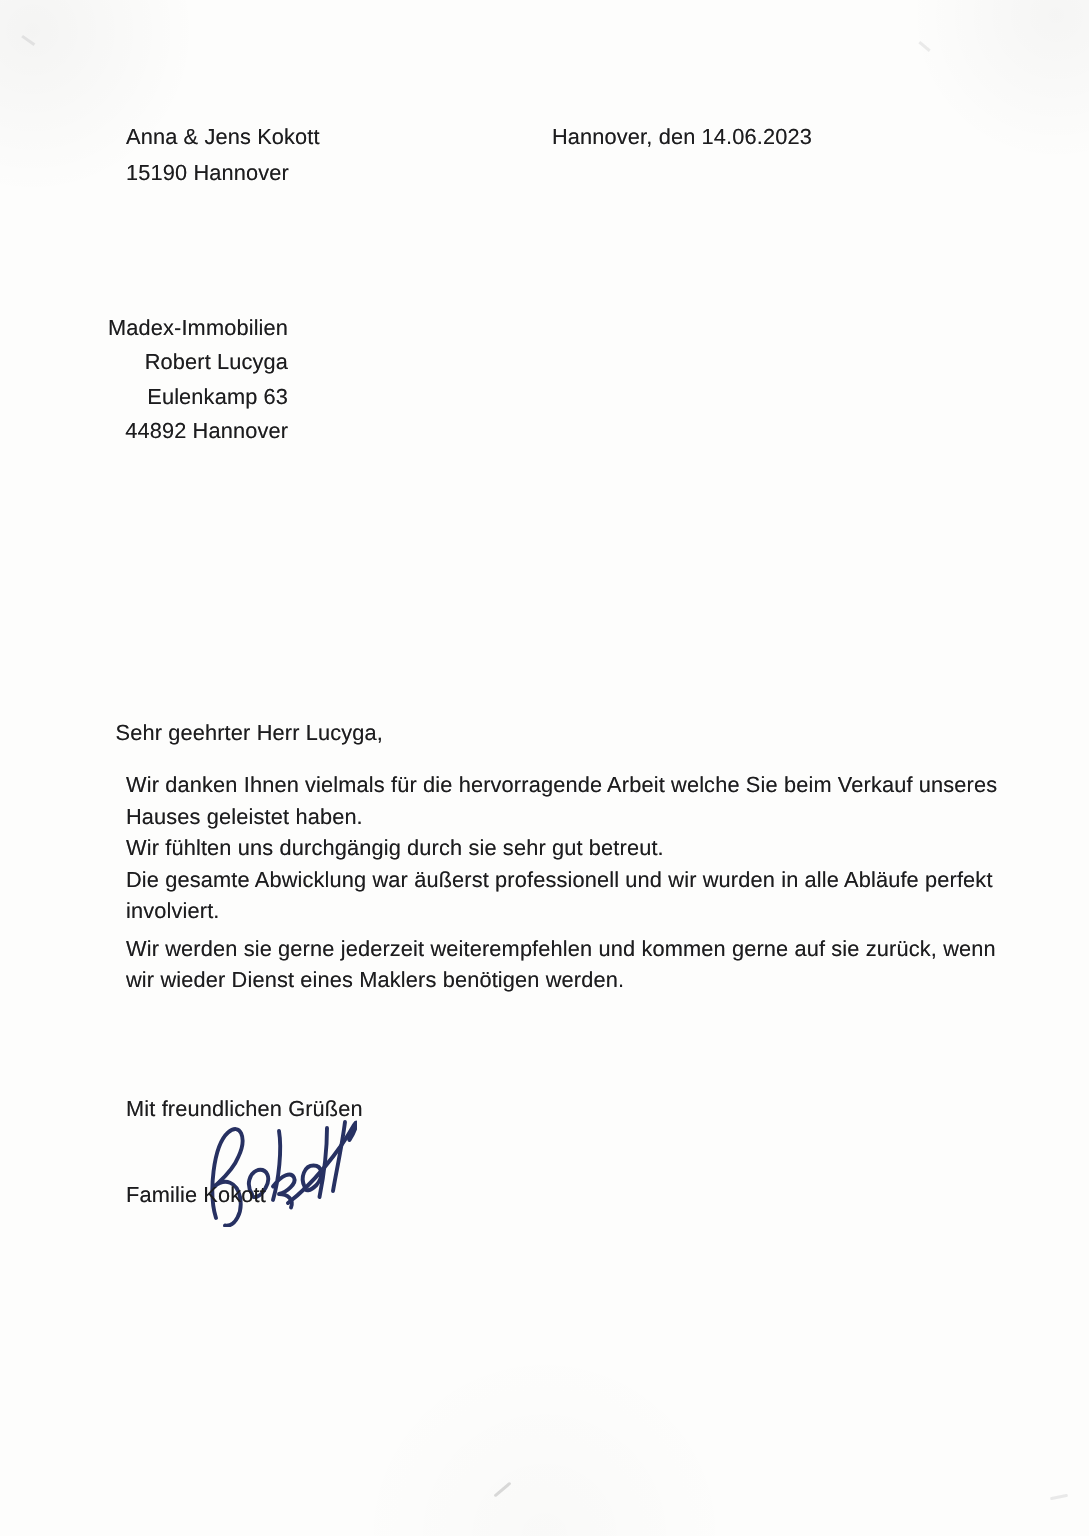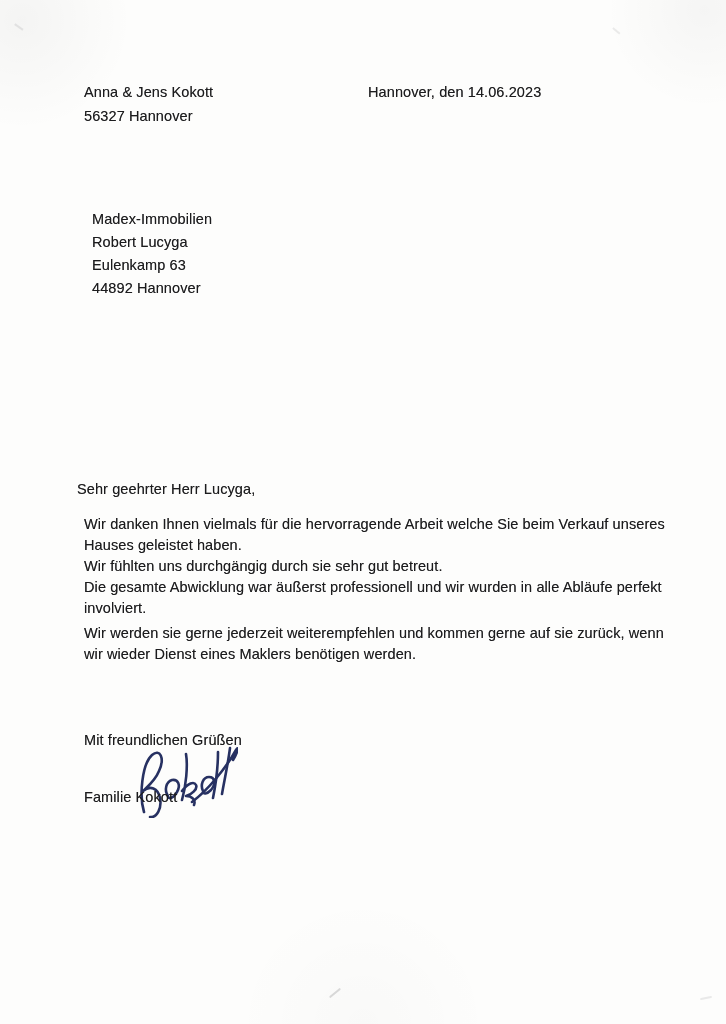--- a/index.html
+++ b/index.html
@@ -27,21 +27,21 @@
     font-size: 14.5px;
     line-height: 21px;
     letter-spacing: 0.1px;
     color: #1c1c1e;
     
     text-shadow: 0 0 0.4px rgba(30,30,30,0.55);
     white-space: nowrap;
   }
   .sender-block { left: 84px; top: 80px; line-height: 24px; }
   .dateline    { left: 368px; top: 82px; }
-  .recipient-block { left: 92px; top: 208px; line-height: 23px; }
+  .recipient-block { left: 72px; top: 208px; line-height: 23px; text-align: right; }
   .subject-line {
     left: 84px; top: 390px;
     font-weight: 700;
     font-size: 14.8px;
   }
   .salutation { left: 77px; top: 479px; }
   .para-1 { left: 84px; top: 514px; }
   .para-2 { left: 84px; top: 623px; }
   .closing { left: 84px; top: 730px; text-align: right; }
   .signer  { left: 84px; top: 787px; text-align: center; }
@@ -82,21 +82,21 @@
     opacity: 0.6;
   }
 </style>
 </head>
 <body>
 
 <div class="scan-page">
 
   <div class="abs txt sender-block">
     <div>Anna &amp; Jens Kokott</div>
-    <div>56327 Hannover</div>
+    <div>15190 Hannover</div>
   </div>
 
   <div class="abs txt dateline">Hannover, den 14.06.2023</div>
 
   <div class="abs txt recipient-block">
     <div>Madex-Immobilien</div>
     <div>Robert Lucyga</div>
     <div>Eulenkamp 63</div>
     <div>44892 Hannover</div>
   </div>

